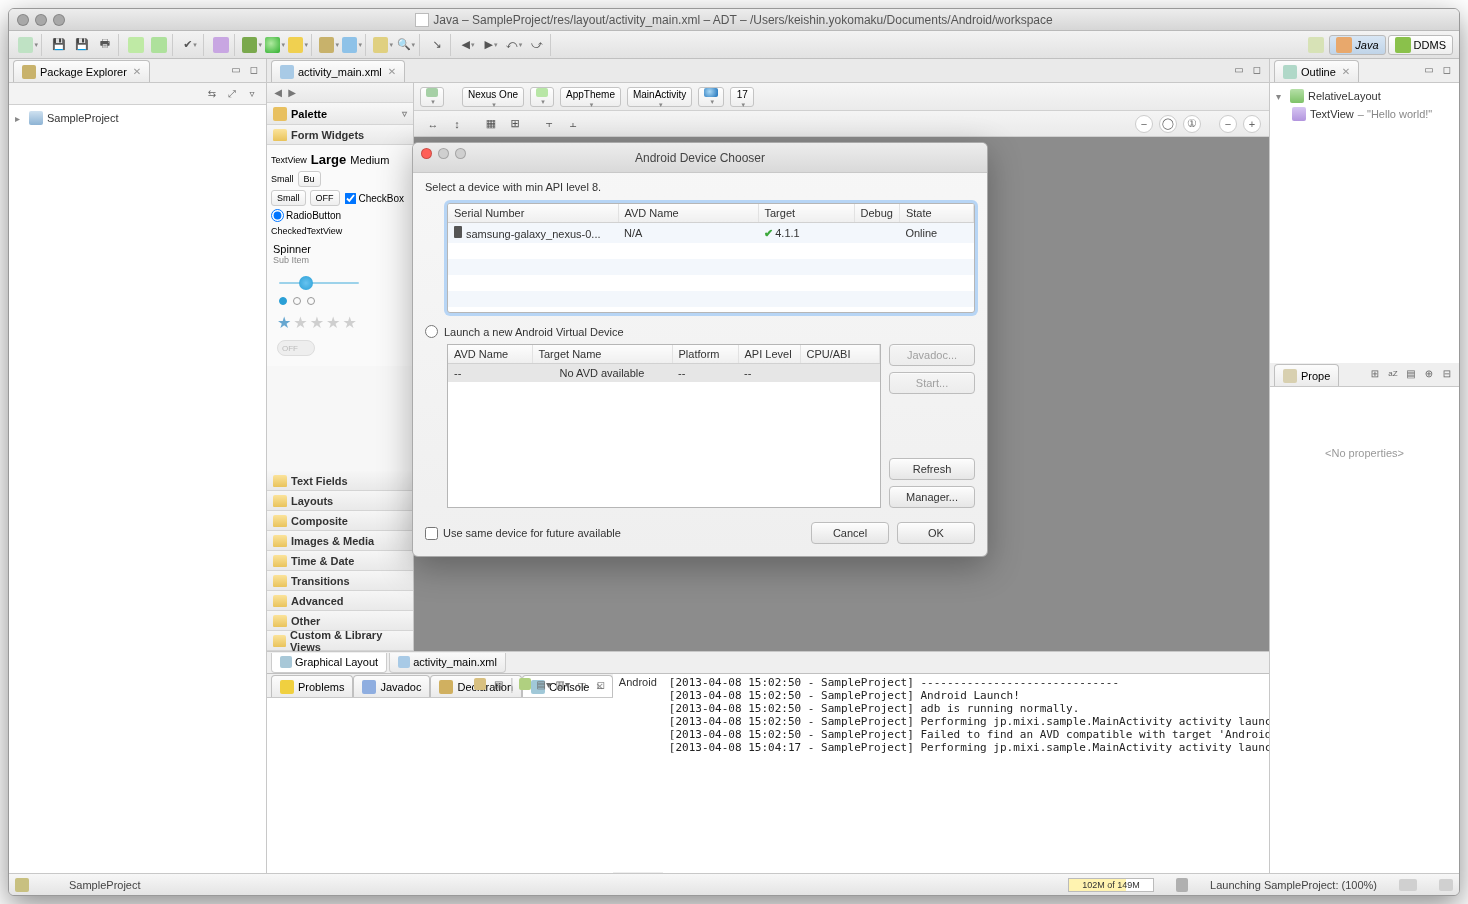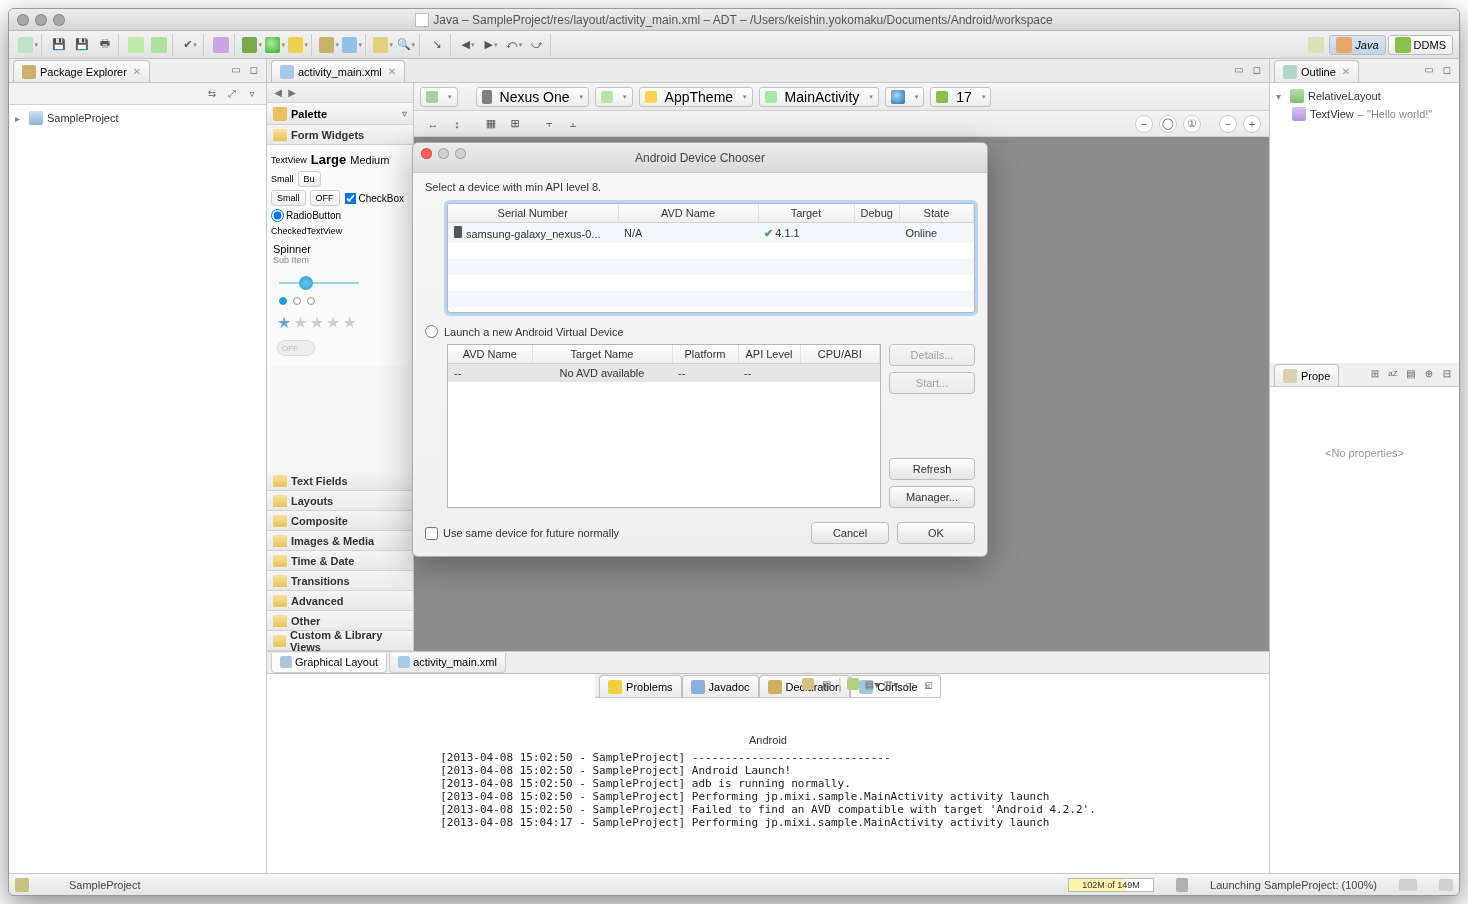--- a/index.html
+++ b/index.html
@@ -72,37 +72,37 @@
 .dots { display:flex; gap:6px; padding:6px 10px;}
 .dot { width:8px; height:8px; border-radius:50%; border:1px solid #999;}
 .dot.on { background:#2a9fd6; border-color:#2a9fd6;}
 .stars { display:flex; gap:2px; padding:2px 8px; font-size:16px; color:#67a7d0;}
 .star-off { color:#cfcfcf;}
 .switch-off { margin:6px 8px; width:38px; height:16px; border-radius:8px; background:#eee; border:1px solid #ddd; font-size:8px; color:#bbb; display:flex; align-items:center; padding:0 4px;}
 
 
 .canvas-col { flex:1; display:flex; flex-direction:column; background:#f3f3f3;}
 .canvas-toolbar { height:28px; display:flex; align-items:center; padding:0 6px; gap:6px; background:linear-gradient(#f6f6f6,#ebebeb); border-bottom:1px solid #d0d0d0;}
-.config-btn { height:20px; padding:0 5px; border:1px solid #c4c4c4; border-radius:3px; background:linear-gradient(#fff,#eee); font-size:14px; display:flex; align-items:center; gap:8px;}
+.config-btn { height:20px; padding:0 5px; border:1px solid #c4c4c4; border-radius:3px; background:linear-gradient(#fff,#eee); font-size:10px; display:flex; align-items:center; gap:1px;flex-direction:column;}
 .config-btn::after { content:"▾"; font-size:7px; color:#888; margin-left:2px;}
 .config-sep { width:6px;}
 .canvas-toolbar2 { height:26px; display:flex; align-items:center; justify-content:space-between; padding:0 8px; background:linear-gradient(#f4f4f4,#eaeaea); border-bottom:1px solid #d0d0d0;}
 .align-tools { display:flex; gap:2px;}
 .zoom-tools { display:flex; gap:6px;}
 .zt { width:18px; height:18px; border:1px solid #ccc; border-radius:9px; background:#fff; font-size:11px; display:flex; align-items:center; justify-content:center; color:#666;}
 .canvas-area { flex:1; background:#8c8c8c; position:relative;}
 
 
 .editor-subtabs { height:22px; background:#efefef; display:flex; align-items:center; border-top:1px solid #c8c8c8; padding-left:4px;}
 .subtab { height:20px; padding:0 8px; font-size:11px; display:flex; align-items:center; gap:3px; border:1px solid #ccc; border-top-left-radius:0; border-top-right-radius:0; border-bottom-left-radius:4px; border-bottom-right-radius:4px; background:linear-gradient(#fafafa,#eaeaea); margin-right:2px; border-top:none;}
 .subtab.active { background:#fff;}
 
 
-.bottom-dock { height:200px; display:flex; flex-direction:column; border-top:1px solid #c0c0c0; background:#fff;align-items:center;}
-.console-head { font-size:11px; padding:2px 6px; color:#333; border-bottom:1px solid #eee;margin-top:34px;}
+.bottom-dock { height:200px; display:flex; flex-direction:row; border-top:1px solid #c0c0c0; background:#fff;}
+.console-head { font-size:11px; padding:2px 6px; color:#333; border-bottom:1px solid #eee;}
 .console-body { flex:1; padding:2px 6px; font-family: Monaco, monospace; font-size:11px; color:#222; white-space:pre; overflow:auto;}
 
 
 .outline-body { padding:4px 6px; font-size:11px; color:#333;}
 .ol-row { display:flex; align-items:center; gap:4px; height:18px;}
 .ol-ic { width:14px; height:14px; border-radius:2px;}
 .ol-ic.rel { background:linear-gradient(#b6e0a8,#7ec268);}
 .ol-ic.tv { background:linear-gradient(#d7c6f2,#b295de);}
 .noprops { font-size:11px; color:#999; text-align:center; padding:60px 0;}
 
@@ -121,21 +121,21 @@
 .adc-traffic span { width:11px; height:11px; border-radius:50%; border:1px solid rgba(0,0,0,0.2);}
 .adc-red { background:#ff5f57;} .adc-yel { background:#cfcfcf;} .adc-grn { background:#cfcfcf;}
 .adc-body { padding:8px 12px 10px 12px; font-size:11px; color:#333; display:flex; flex-direction:column;}
 .adc-msg { font-size:11px; margin-bottom:8px;}
 .adc-radio-row { display:flex; align-items:center; gap:6px; margin:4px 0;}
 .adc-radio-row input { accent-color:#2a7de1;}
 .adc-table-wrap { display:flex; gap:8px;}
 .adc-table-box { border:1px solid #b6b6b6; background:#fff; flex:1; overflow:hidden;}
 .adc-table-box.focused { box-shadow:0 0 0 3px #b7d5f5; border-radius:3px;}
 .adc-table { width:100%; border-collapse:collapse; font-size:11px;}
-.adc-table th { font-weight:normal; text-align:center; padding:3px 6px; background:linear-gradient(#fdfdfd,#efefef); border-bottom:1px solid #d1d1d1; border-right:1px solid #e2e2e2; color:#333; font-size:11px;}
+.adc-table th { font-weight:normal; text-align:left; padding:3px 6px; background:linear-gradient(#fdfdfd,#efefef); border-bottom:1px solid #d1d1d1; border-right:1px solid #e2e2e2; color:#333; font-size:11px;}
 .adc-table td { padding:3px 6px; color:#333; height:16px;}
 .adc-table tbody tr:nth-child(odd){ background:#f3f7fc;}
 .adc-table tbody tr:nth-child(even){ background:#fff;}
 .adc-table td.check::before { content:"✔"; color:#3ca83c; font-weight:bold; margin-right:2px;}
 .adc-side-btns { width:86px; display:flex; flex-direction:column; gap:6px;}
 .mac-btn { height:22px; border:1px solid #bdbdbd; border-radius:4px; background:linear-gradient(#fdfdfd,#e6e6e6); font-size:11px; display:flex; align-items:center; justify-content:center; box-shadow:0 1px 0 rgba(255,255,255,0.6) inset;}
 .mac-btn.disabled { color:#a0a0a0; background:linear-gradient(#f5f5f5,#ececec);}
 .adc-avd-none { text-align:center; color:#888;}
 .adc-footer { display:flex; align-items:center; padding:10px 0 2px 0; gap:8px;}
 .adc-footer .spacer { flex:1;}
@@ -652,32 +652,32 @@
                 <td>--</td>
                 <td class="adc-avd-none">No AVD available</td>
                 <td>--</td>
                 <td>--</td>
                 <td></td>
               </tr>
             </tbody>
           </table>
         </div>
         <div class="adc-side-btns">
-          <div class="mac-btn disabled">Details...</div>
+          <div class="mac-btn disabled">Javadoc...</div>
           <div class="mac-btn disabled">Start...</div>
           <div style="flex:1"></div>
           <div class="mac-btn">Refresh</div>
           <div class="mac-btn">Manager...</div>
         </div>
       </div>
 
       <div class="adc-footer">
         <label class="adc-check">
           <input type="checkbox" style="">
-          <span>Use same device for future normally</span>
+          <span>Use same device for future available</span>
         </label>
         <div class="spacer"></div>
         <div class="mac-btn" style="width:78px">Cancel</div>
         <div class="mac-btn" style="width:78px">OK</div>
       </div>
     </div>
   </div>
 </div>
 
 </body></html>

